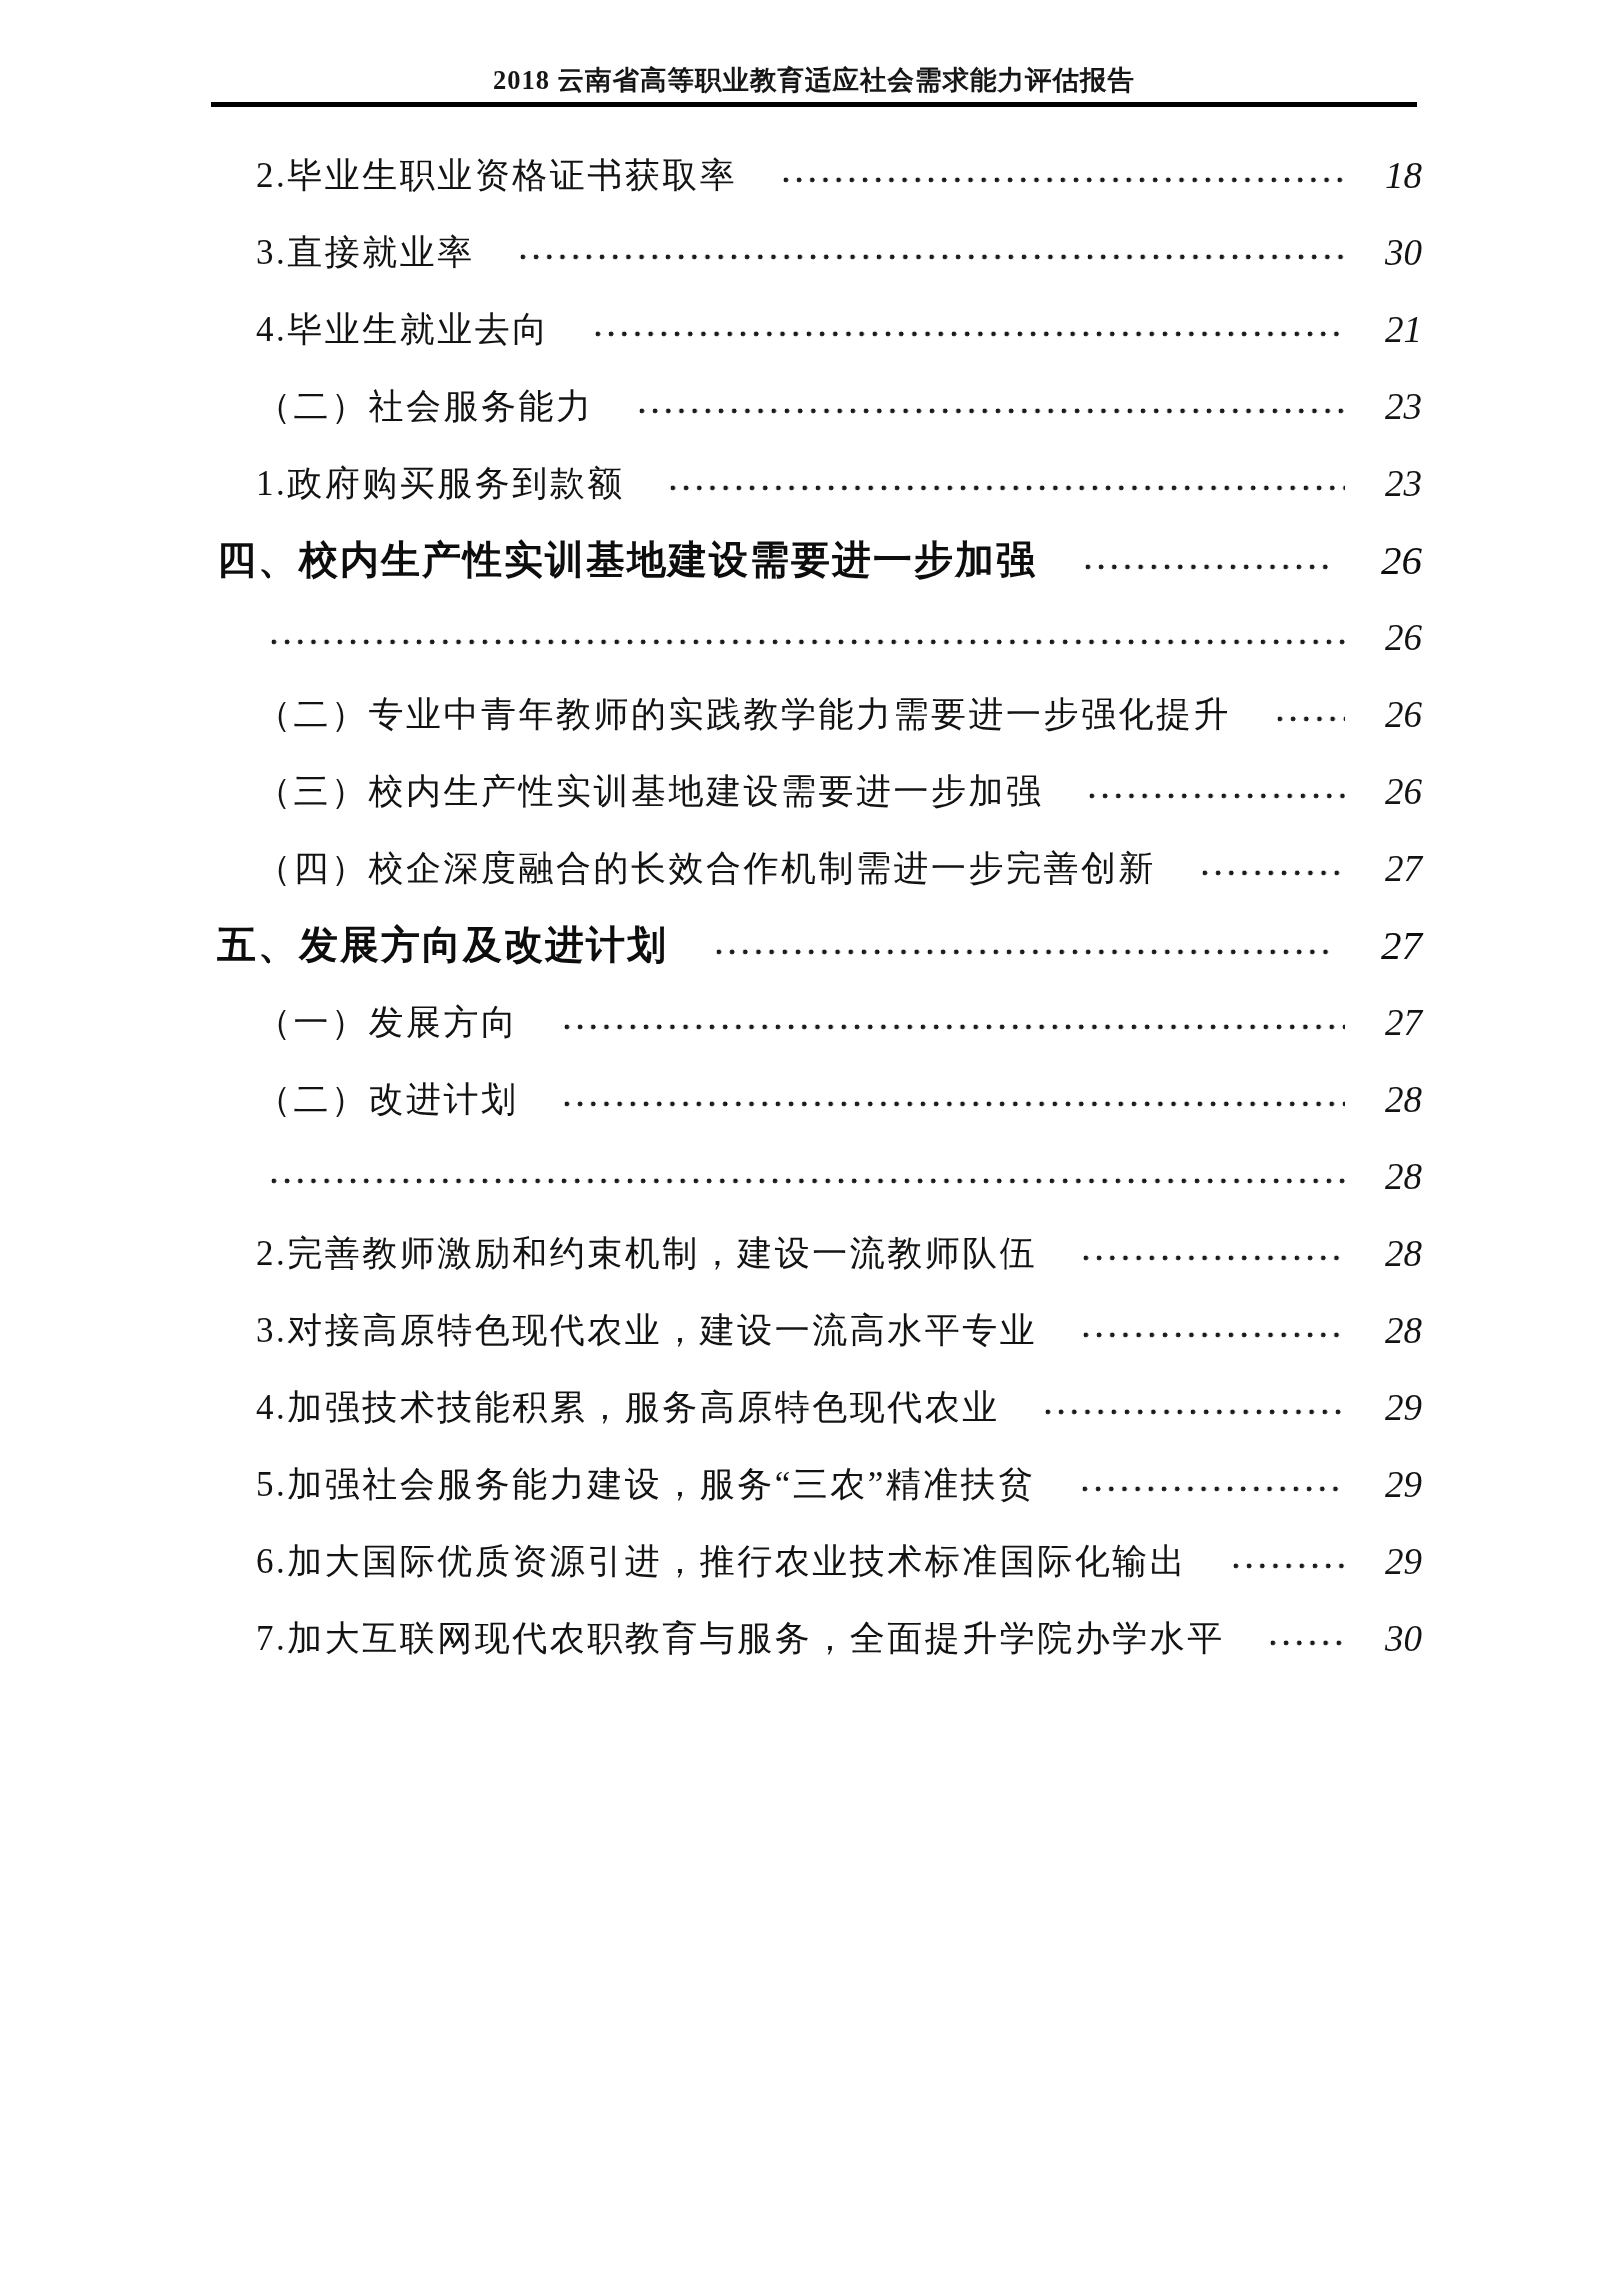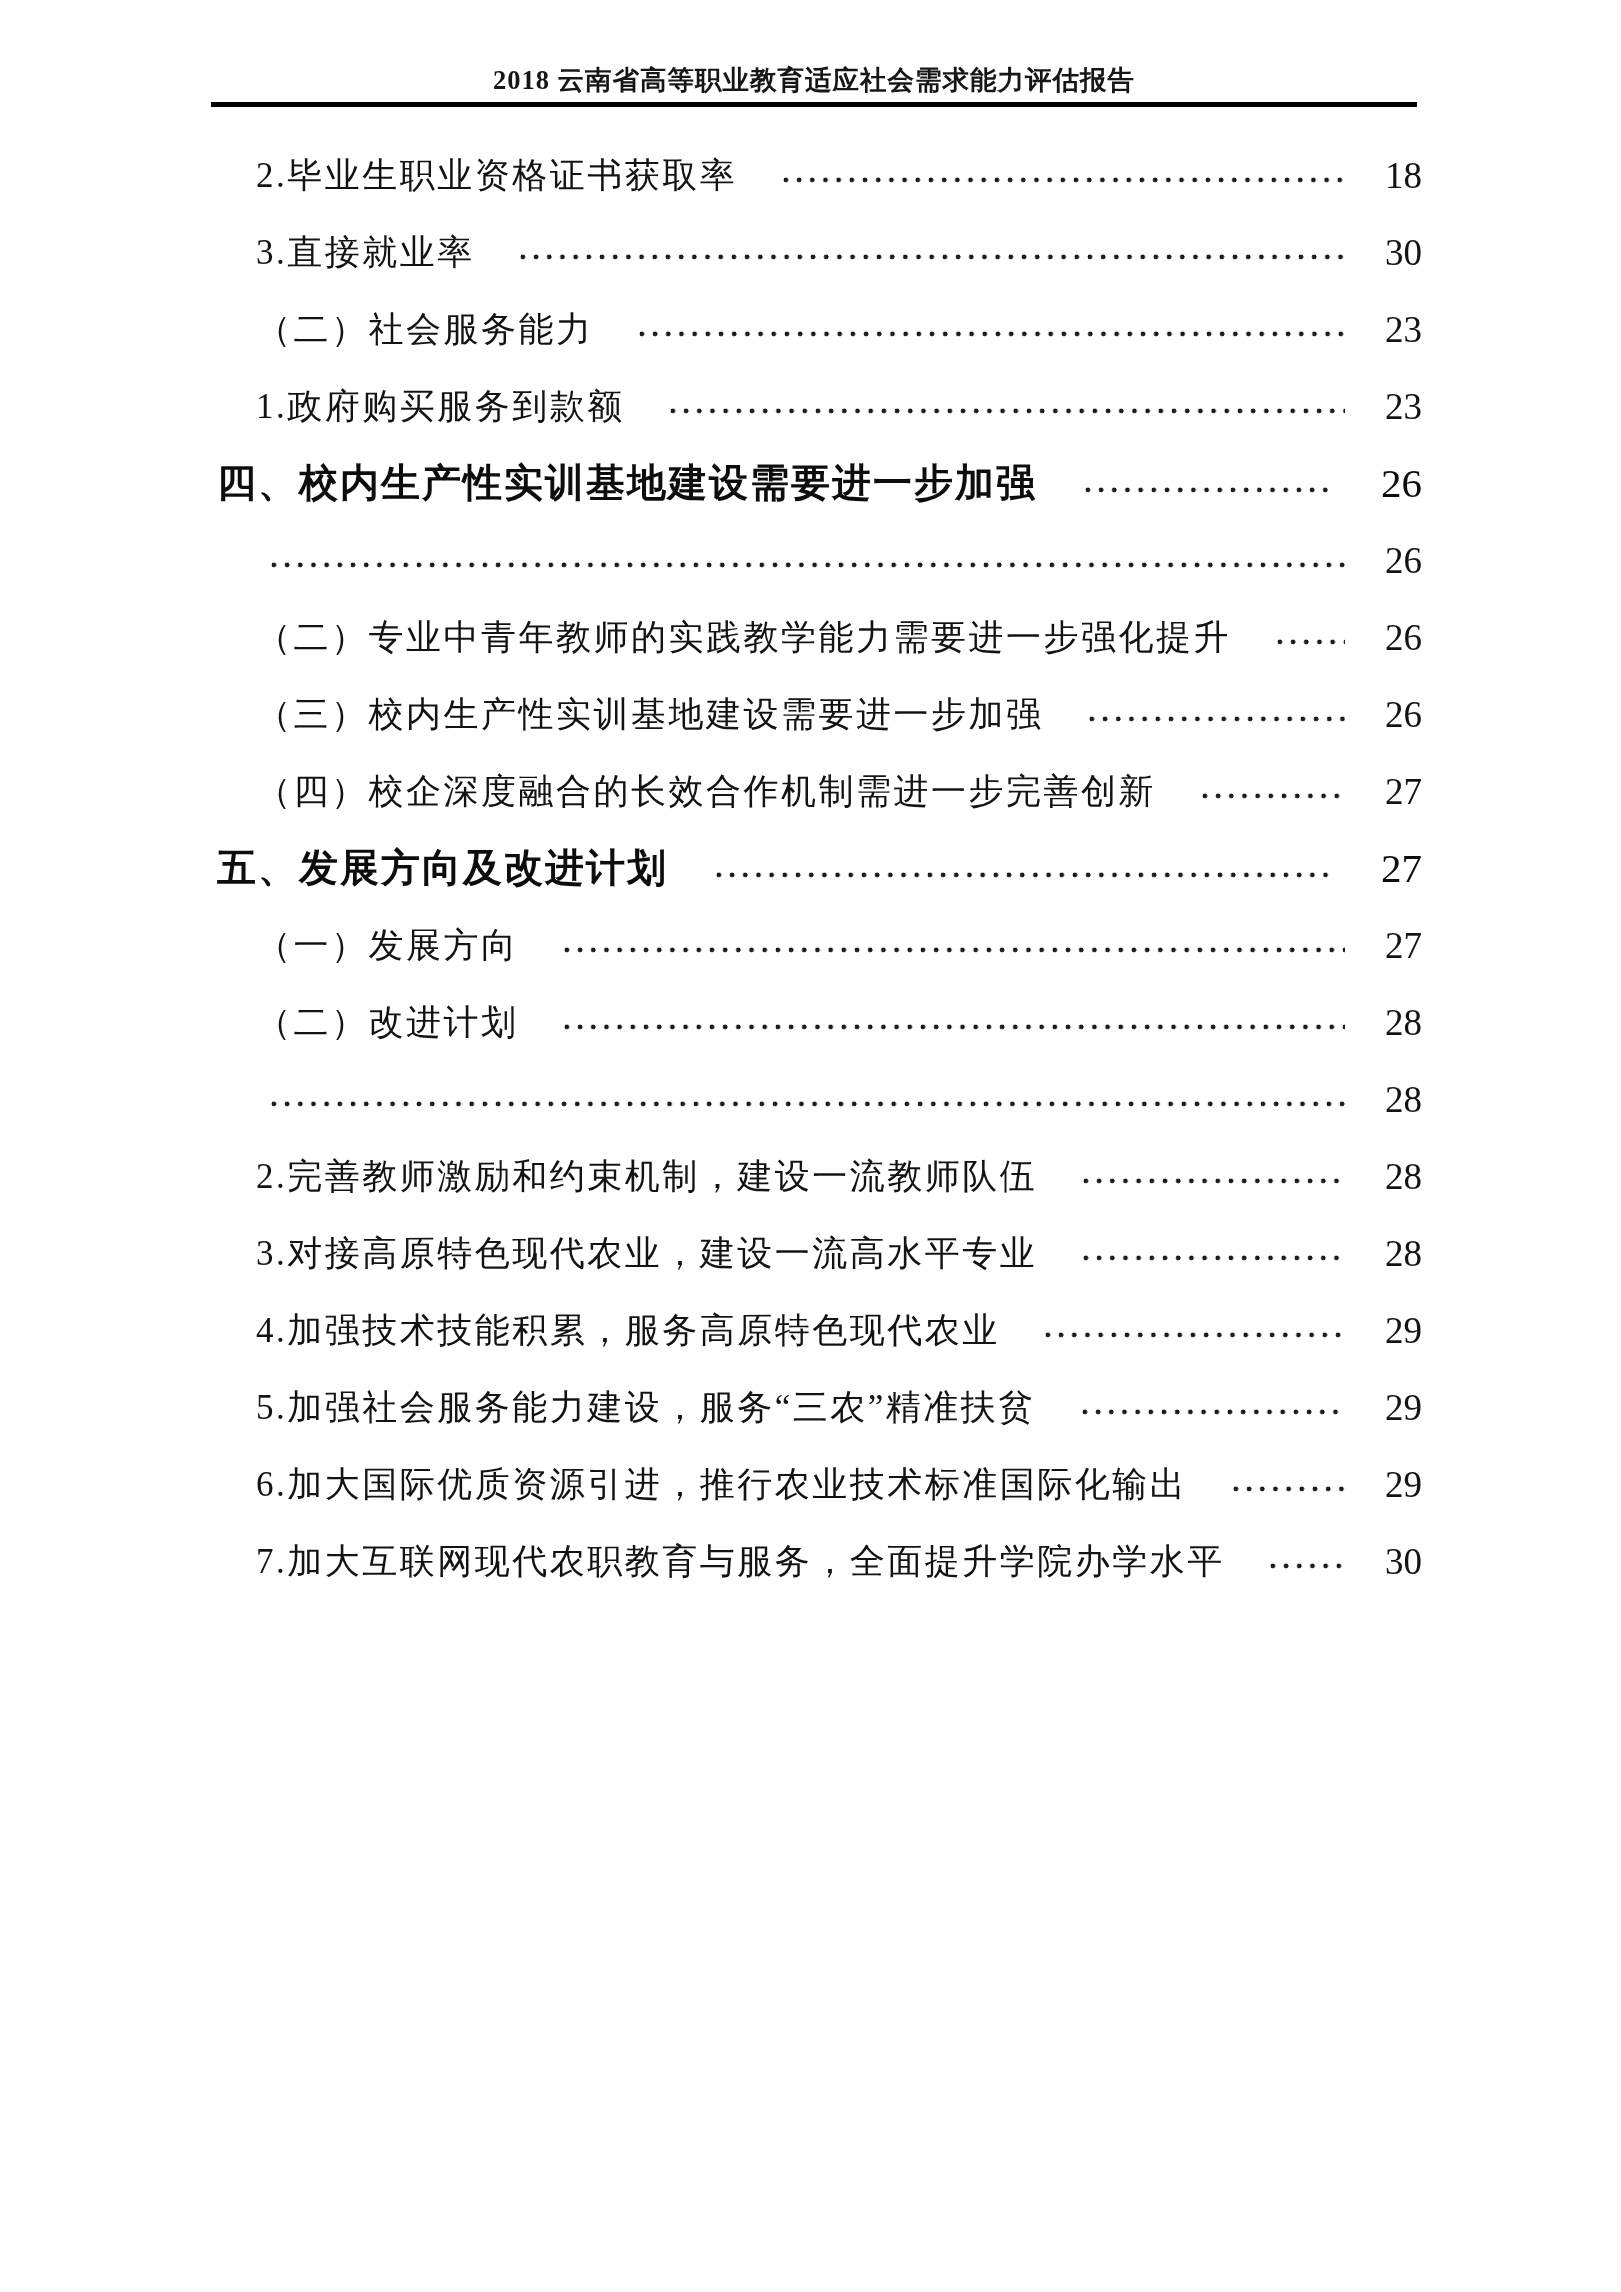--- a/index.html
+++ b/index.html
@@ -74,20 +74,21 @@
     background-position: left center;
   }
   .section .dots {
     margin: 0 17.6px 0 17.6px;
     transform: translateY(6.9px);
   }
   .page-num {
     white-space: nowrap;
     font-size: 37px;
     letter-spacing: 0;
+    font-style: italic;
   }
   .section .page-num {
     font-size: 41px;
     font-weight: normal;
   }
 </style>
 </head>
 <body>
 
 <div class="sheet">
@@ -103,20 +104,25 @@
         <span class="dots"></span>
         <span class="page-num">18</span>
       </div>
 
       <div class="row sub">
         <span class="label">3.直接就业率</span>
         <span class="dots"></span>
         <span class="page-num">30</span>
       </div>
 
+      <div class="row sub">
+        <span class="label">4.毕业生就业去向</span>
+        <span class="dots"></span>
+        <span class="page-num">21</span>
+      </div>
 
       <div class="row sub">
         <span class="label">（二）社会服务能力</span>
         <span class="dots"></span>
         <span class="page-num">23</span>
       </div>
 
       <div class="row sub">
         <span class="label">1.政府购买服务到款额</span>
         <span class="dots"></span>

